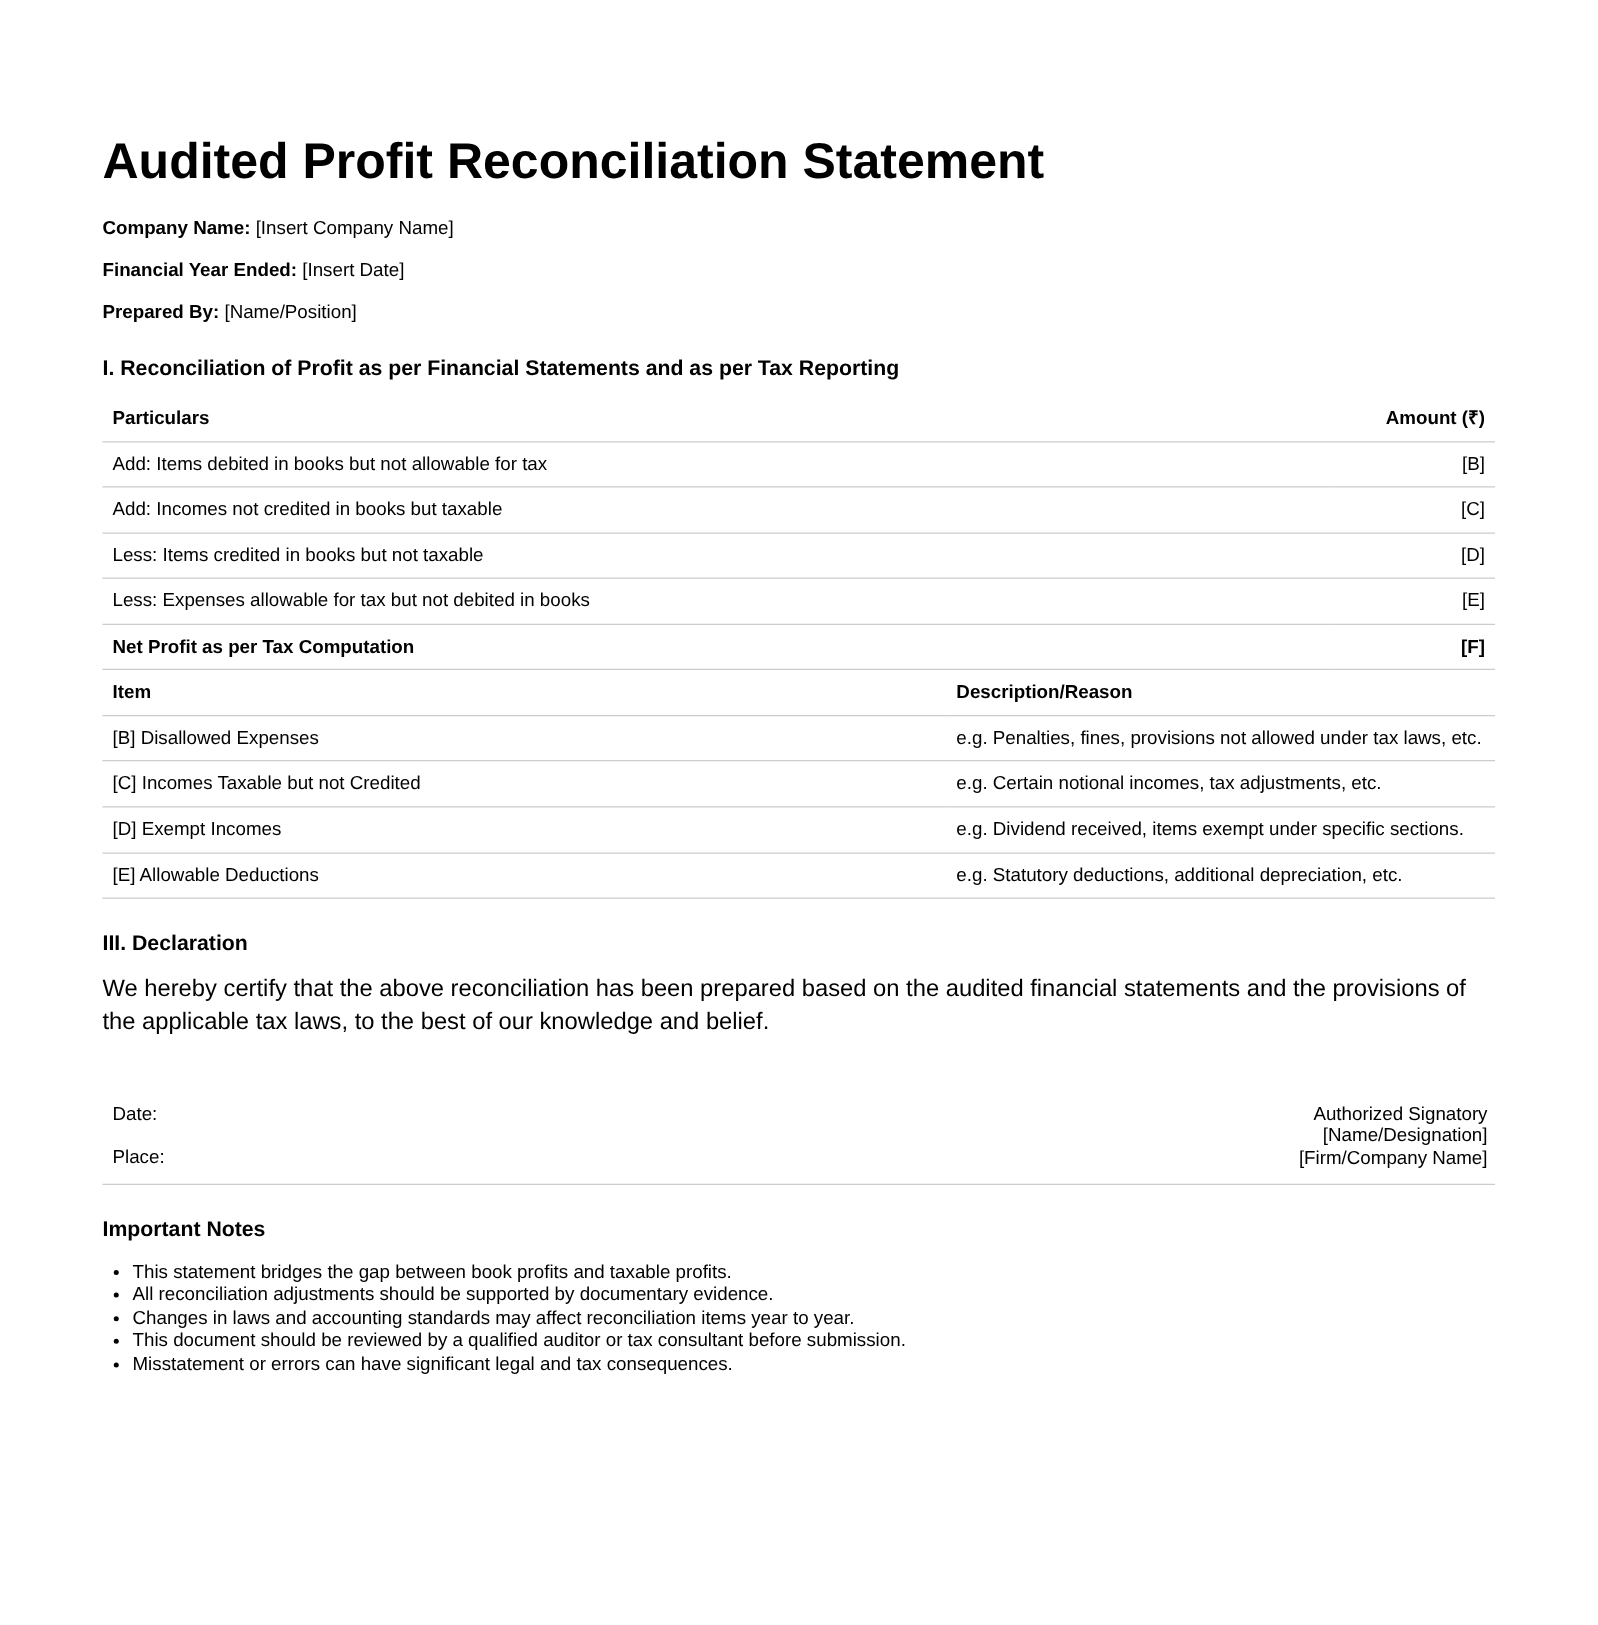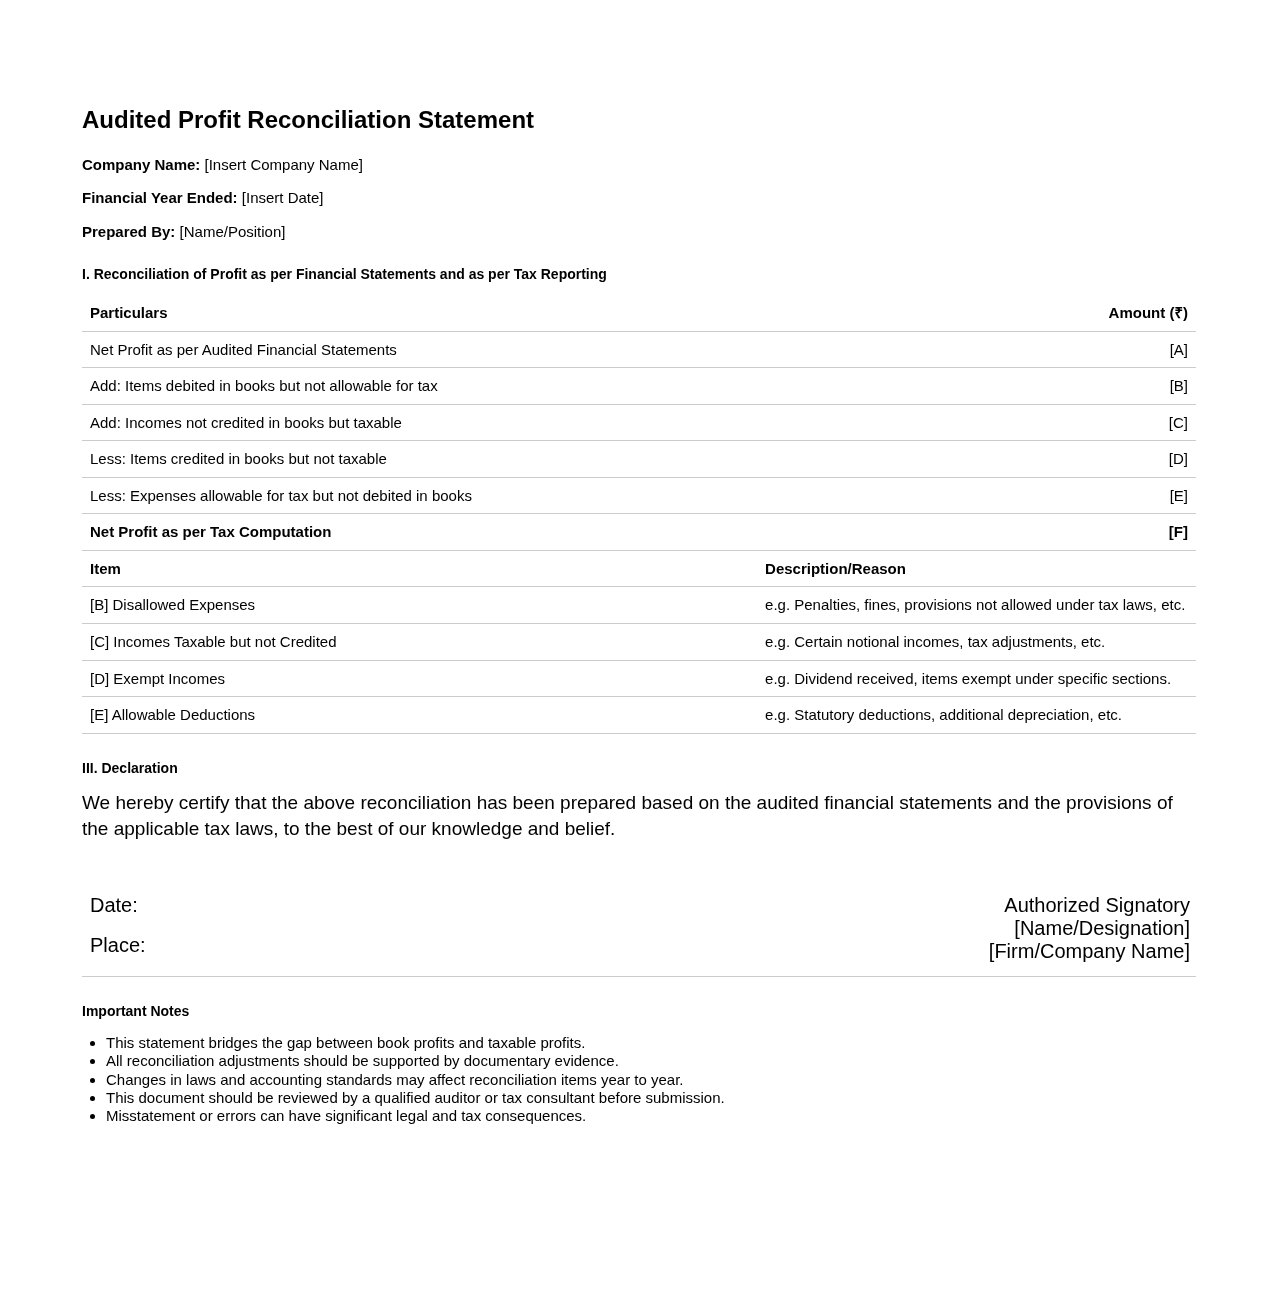--- a/index.html
+++ b/index.html
@@ -7,35 +7,35 @@
     margin: 0;
     padding: 0;
     background: #ffffff;
     color: #000000;
     font-family: "Liberation Sans", sans-serif;
   }
   body { width: 1278px; min-height: 1300px; }
   .page { padding: 106px 82px 60px 82px; }
 
   h1.doc-title {
-    font-size: 24px;
+    font-size: 40px;
     line-height: 1.15;
     font-weight: bold;
     margin: 0 0 22px 0;
   }
 
   p.meta {
     font-size: 15px;
     line-height: 1.17;
     margin: 0 0 16px 0;
   }
   p.meta strong { font-weight: bold; }
 
   h2.section-heading {
-    font-size: 14px;
+    font-size: 17px;
     font-weight: bold;
     margin: 26px 0 12px 0;
     line-height: 1.2;
   }
 
   table.doc-table {
     width: 100%;
     border-collapse: collapse;
     font-size: 15px;
     margin: 0;
@@ -59,21 +59,21 @@
     margin: 14px 0 0 0;
   }
 
   .signature-block {
     display: flex;
     justify-content: space-between;
     align-items: flex-start;
     margin-top: 52px;
     padding: 0 6px 12px 8px;
     border-bottom: 1px solid #cccccc;
-    font-size: 20px;
+    font-size: 15px;
     line-height: 1.17;
     gap: 12px;
   }
   .signature-right { text-align: right; margin-left: 43px; }
   .sig-place { margin-top: 17px; }
 
   ul.notes-list {
     margin: 14px 0 0 0;
     padding-left: 24px;
     font-size: 15px;
@@ -104,24 +104,20 @@
   <h2 class="section-heading">I. Reconciliation of Profit as per Financial Statements and as per Tax Reporting</h2>
 
   <table class="doc-table recon-table">
     <thead>
       <tr>
         <th>Particulars</th>
         <th class="amount-col">Amount (₹)</th>
       </tr>
     </thead>
     <tbody>
-      <tr>
-        <td>Net Profit as per Audited Financial Statements</td>
-        <td class="amount-cell">[A]</td>
-      </tr>
       <tr>
         <td>Add: Items debited in books but not allowable for tax</td>
         <td class="amount-cell">[B]</td>
       </tr>
       <tr>
         <td>Add: Incomes not credited in books but taxable</td>
         <td class="amount-cell">[C]</td>
       </tr>
       <tr>
         <td>Less: Items credited in books but not taxable</td>

